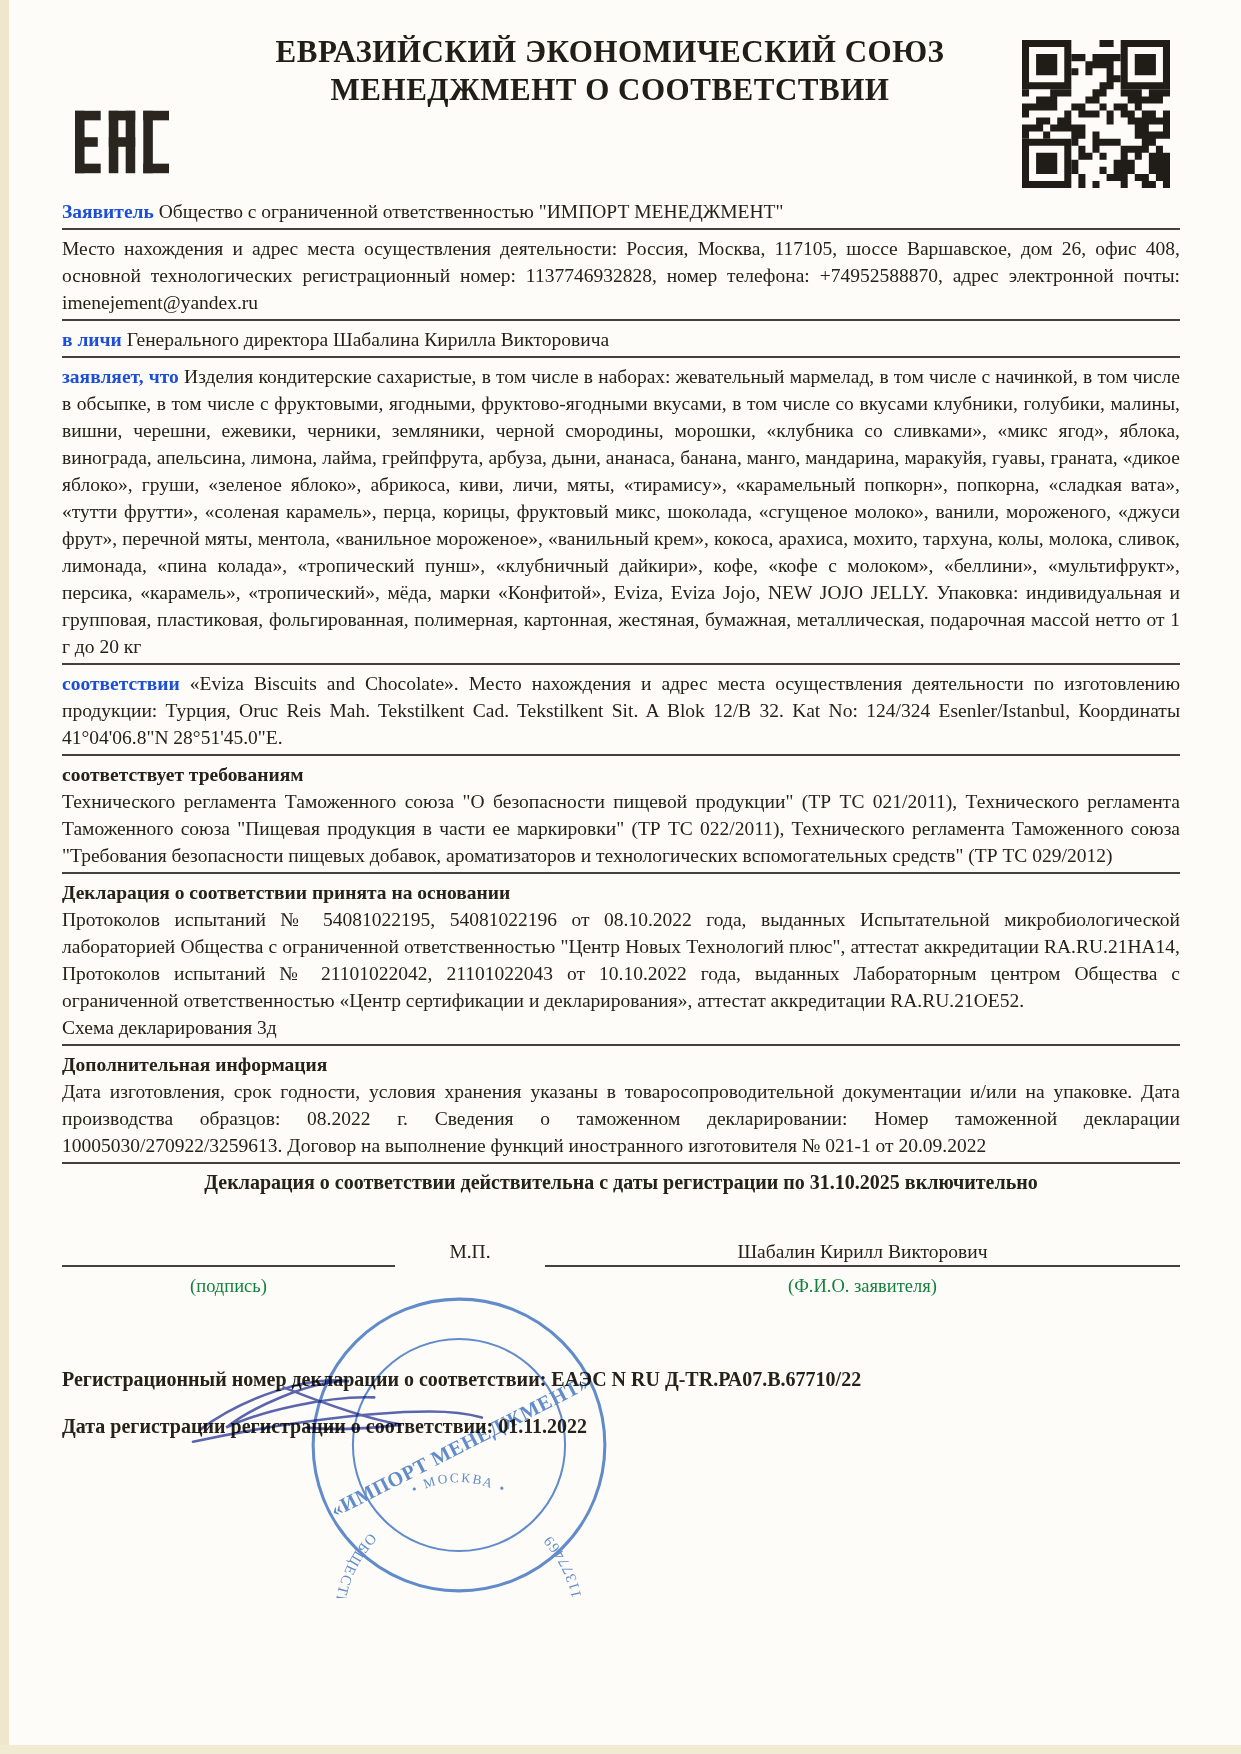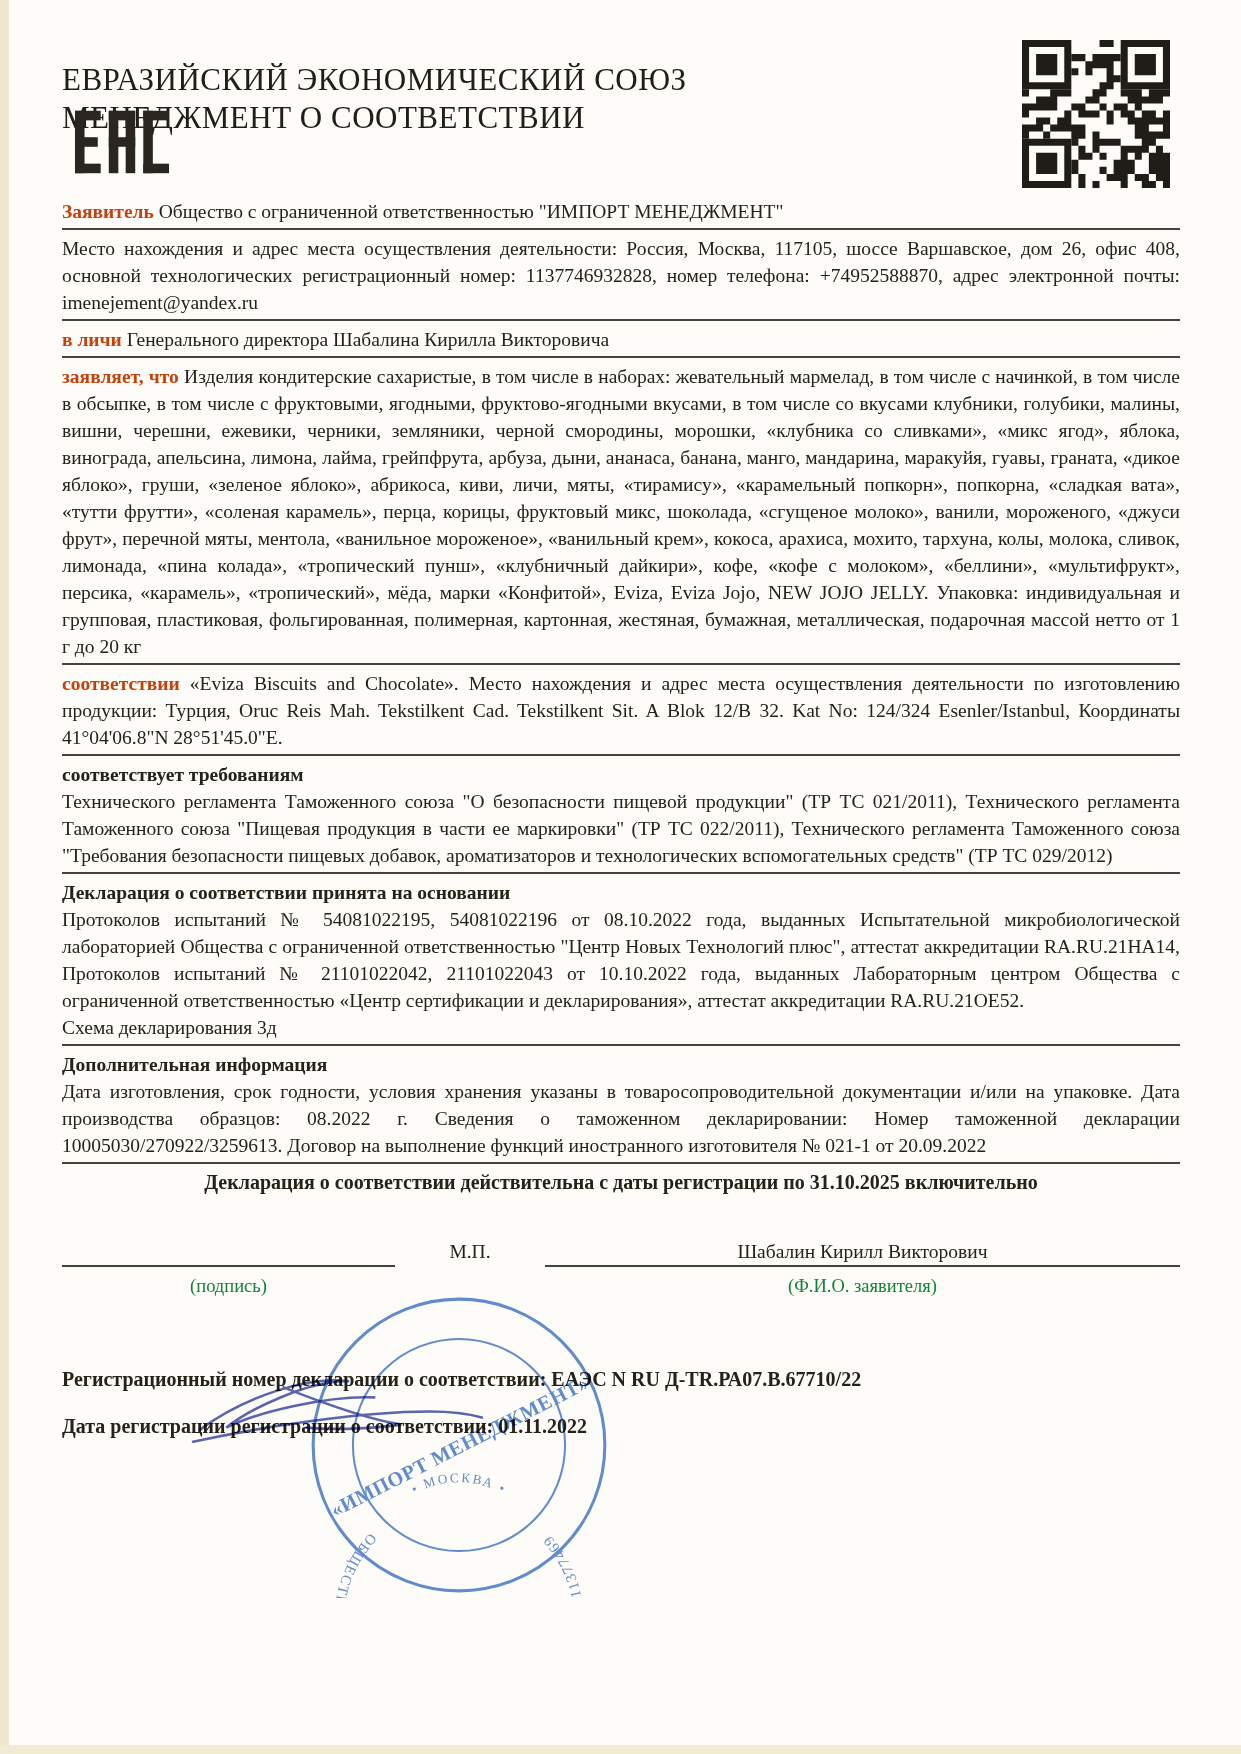--- a/index.html
+++ b/index.html
@@ -7,30 +7,30 @@
     position:relative; width:1241px; height:1754px; margin:0 auto;
     background:#fdfcf8; overflow:hidden;
     font-family:"Liberation Serif","DejaVu Serif",serif;
     color:#262119;
   }
   .edge-left  { position:absolute; left:0; top:0; width:9px; height:100%; background:#efe7cd; }
   .edge-bottom{ position:absolute; left:0; bottom:0; width:100%; height:9px; background:#f2ebd3; }
 
   .titles {
     position:absolute; left:62px; top:33px; width:1096px;
-    font-weight:normal; font-size:31px; line-height:38px;
-    letter-spacing:0.5px; color:#211d17;margin-top:28px;
+    text-align:center; font-weight:bold; font-size:31px; line-height:38px;
+    letter-spacing:0.5px; color:#211d17;
   }
   .eac { position:absolute; left:75px; top:102px; }
   .qr  { position:absolute; left:1022px; top:40px; }
 
   main { position:absolute; left:62px; top:198px; width:1118px; font-size:19.5px; line-height:27px; }
   main p { margin:0; }
   .just { text-align:justify; }
-  b { color:#c2410c; }
+  b { color:#1d4ed8; }
   .rule { border:none; border-top:2px solid #46423b; margin:3px 0 5px 0; height:0; }
   .h-bold { font-weight:bold; }
   .validity { font-weight:bold; font-size:20px;text-align:center; }
 
   .sig-row { display:flex; margin-top:42px; }
   .col-sign { width:333px; }
   .col-mp   { width:150px; text-align:center; }
   .col-name { width:635px; text-align:center; }
   .sig-space { height:27px; }
   .sig-line { border-bottom:2px solid #46423b; height:0; }

